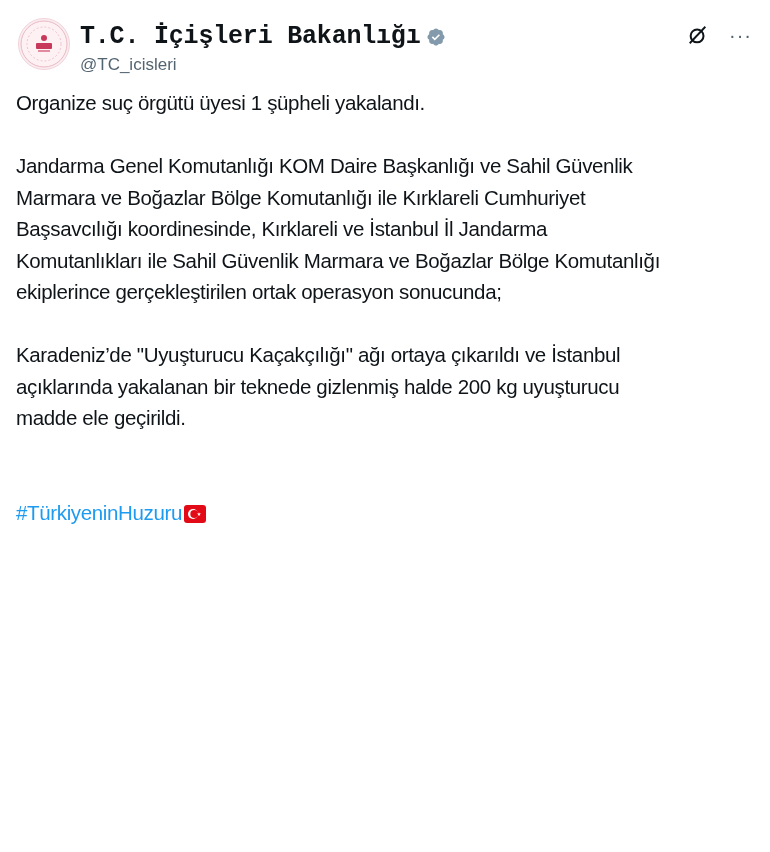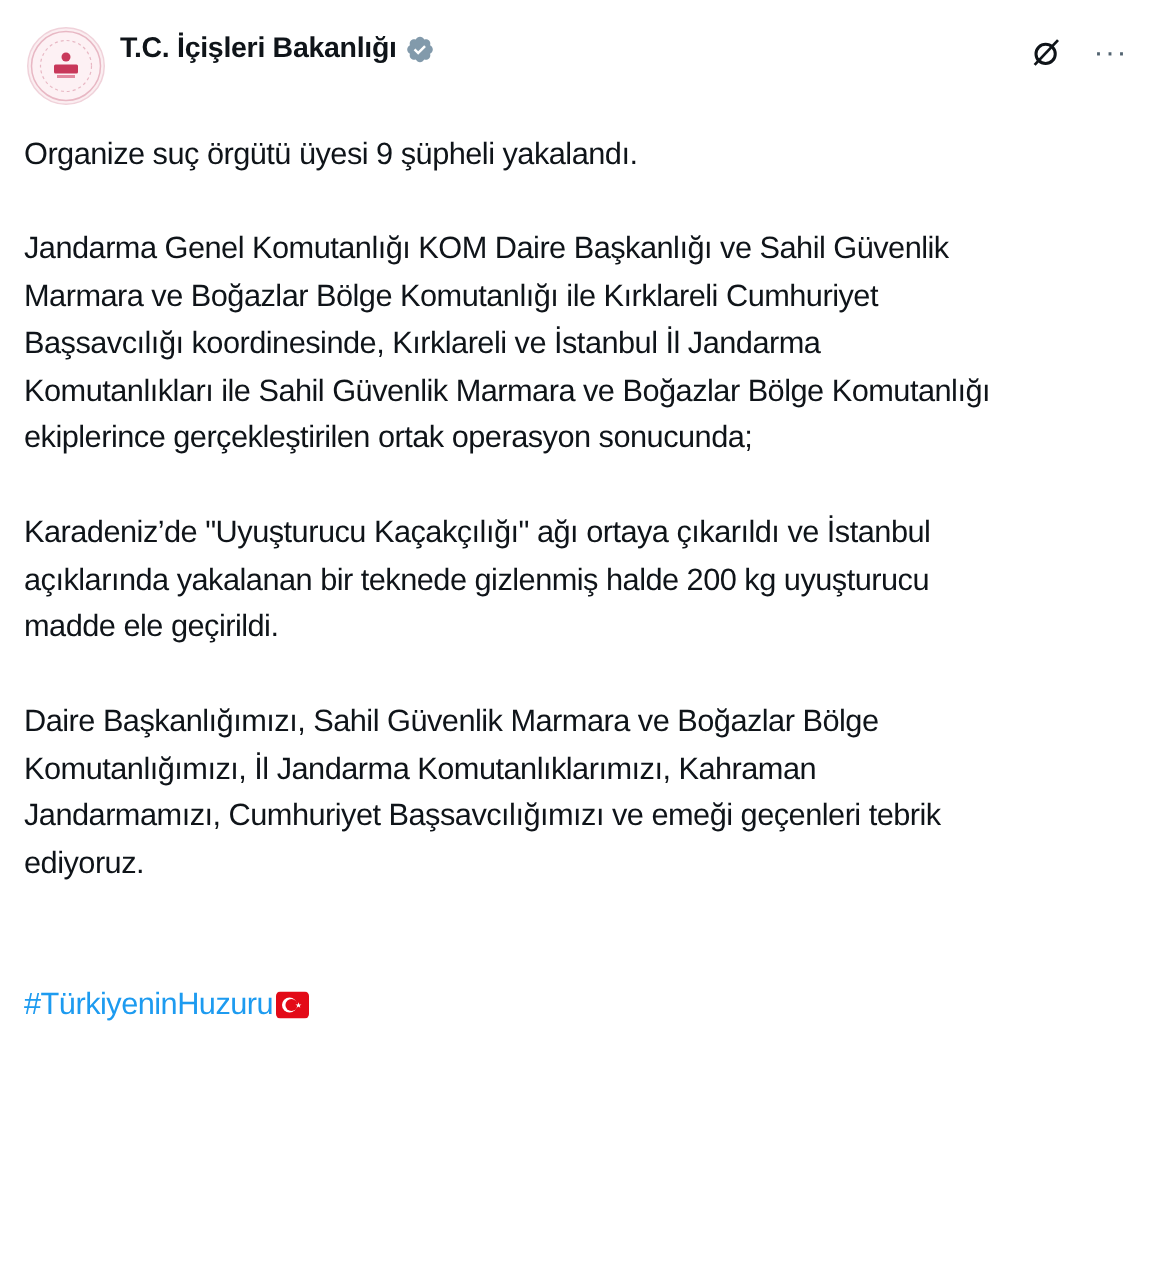--- a/index.html
+++ b/index.html
@@ -9,21 +9,21 @@
     position: relative;
   }
   .header { position: absolute; left: 16px; top: 16px; right: 16px; height: 56px; }
   .avatar {
     position: absolute; left: 2px; top: 2px; width: 50px; height: 50px; border-radius: 50%;
     background: #fbeef1; border: 1px solid #f0d2da;
   }
   .avatar svg { width: 50px; height: 50px; }
   .names { position: absolute; left: 64px; top: 6px; }
   .display-row { display: flex; align-items: center; gap: 6px; }
-  .display-name { font-weight: 700; font-size: 19px; color: #0f1419; letter-spacing: -0.2px; }
+  .display-name { font-weight: 700; font-size: 25px; color: #0f1419; letter-spacing: -0.2px; font-family: Liberation Mono, monospace; }
   .verified { width: 20px; height: 20px; display: inline-block; }
   .handle { font-size: 17px; color: #536471; margin-top: 4px; }
   .actions { position: absolute; right: 2px; top: 8px; display: flex; align-items: center; gap: 20px; }
   .grok-icon { width: 22px; height: 22px; }
   .more-icon { font-size: 20px; color: #536471; letter-spacing: 1px; line-height: 1; }
   .body {
     position: absolute; left: 16px; top: 87px; width: 740px;
     font-size: 20.5px; line-height: 31.5px; color: #0f1419; letter-spacing: -0.35px;
   }
   .para { margin: 0 0 31.5px 0; white-space: pre-line; }
@@ -44,44 +44,41 @@
     </svg>
   </div>
   <div class="names">
     <div class="display-row">
       <span class="display-name">T.C. İçişleri Bakanlığı</span>
       <svg class="verified" viewBox="0 0 24 24">
         <path fill="#829aab" d="M22.25 12c0-1.43-.88-2.67-2.19-3.34.46-1.39.2-2.9-.81-3.91s-2.52-1.27-3.91-.81c-.66-1.31-1.91-2.19-3.34-2.19s-2.67.88-3.33 2.19c-1.4-.46-2.91-.2-3.92.81s-1.26 2.52-.8 3.91c-1.31.67-2.2 1.91-2.2 3.34s.89 2.67 2.2 3.34c-.46 1.39-.21 2.9.8 3.91s2.52 1.26 3.91.81c.67 1.31 1.91 2.19 3.34 2.19s2.68-.88 3.34-2.19c1.39.45 2.9.2 3.91-.81s1.27-2.52.81-3.91c1.31-.67 2.19-1.91 2.19-3.34z"></path>
         <path fill="#ffffff" d="M10.54 16.2l-3.61-3.6 1.41-1.42 2.2 2.2 4.8-4.8 1.42 1.42z"></path>
       </svg>
     </div>
+    <div class="handle">@TC_icisleri</div>
   </div>
   <div class="actions">
     <svg class="grok-icon" viewBox="0 0 24 24">
       <circle cx="11" cy="13" r="7" fill="none" stroke="#0f1419" stroke-width="2.2"></circle>
       <line x1="3" y1="21" x2="20" y2="3" stroke="#0f1419" stroke-width="2"></line>
     </svg>
     <span class="more-icon">···</span>
   </div>
 </div>
 
 <div class="body">
-  <p class="para">Organize suç örgütü üyesi 9 şüpheli yakalandı.</p>
+  <p class="para">Organize suç örgütü üyesi 1 şüpheli yakalandı.</p>
   <p class="para">Jandarma Genel Komutanlığı KOM Daire Başkanlığı ve Sahil Güvenlik
 Marmara ve Boğazlar Bölge Komutanlığı ile Kırklareli Cumhuriyet
 Başsavcılığı koordinesinde, Kırklareli ve İstanbul İl Jandarma
 Komutanlıkları ile Sahil Güvenlik Marmara ve Boğazlar Bölge Komutanlığı
 ekiplerince gerçekleştirilen ortak operasyon sonucunda;</p>
   <p class="para">Karadeniz’de "Uyuşturucu Kaçakçılığı" ağı ortaya çıkarıldı ve İstanbul
 açıklarında yakalanan bir teknede gizlenmiş halde 200 kg uyuşturucu
 madde ele geçirildi.</p>
-  <p class="para">Daire Başkanlığımızı, Sahil Güvenlik Marmara ve Boğazlar Bölge
-Komutanlığımızı, İl Jandarma Komutanlıklarımızı, Kahraman
-Jandarmamızı, Cumhuriyet Başsavcılığımızı ve emeği geçenleri tebrik
-ediyoruz.</p>
   <p class="para">
     <span class="hashtag">#TürkiyeninHuzuru</span><svg class="flag" viewBox="0 0 22 18">
       <rect x="0" y="0" width="22" height="18" rx="3" fill="#e30a17"></rect>
       <circle cx="9" cy="9" r="5" fill="#ffffff"></circle>
       <circle cx="10.3" cy="9" r="4" fill="#e30a17"></circle>
       <polygon points="15,7.2 15.5,8.6 17,8.6 15.8,9.5 16.2,10.9 15,10 13.8,10.9 14.2,9.5 13,8.6 14.5,8.6" fill="#ffffff"></polygon>
     </svg>
   </p>
 </div>
 

